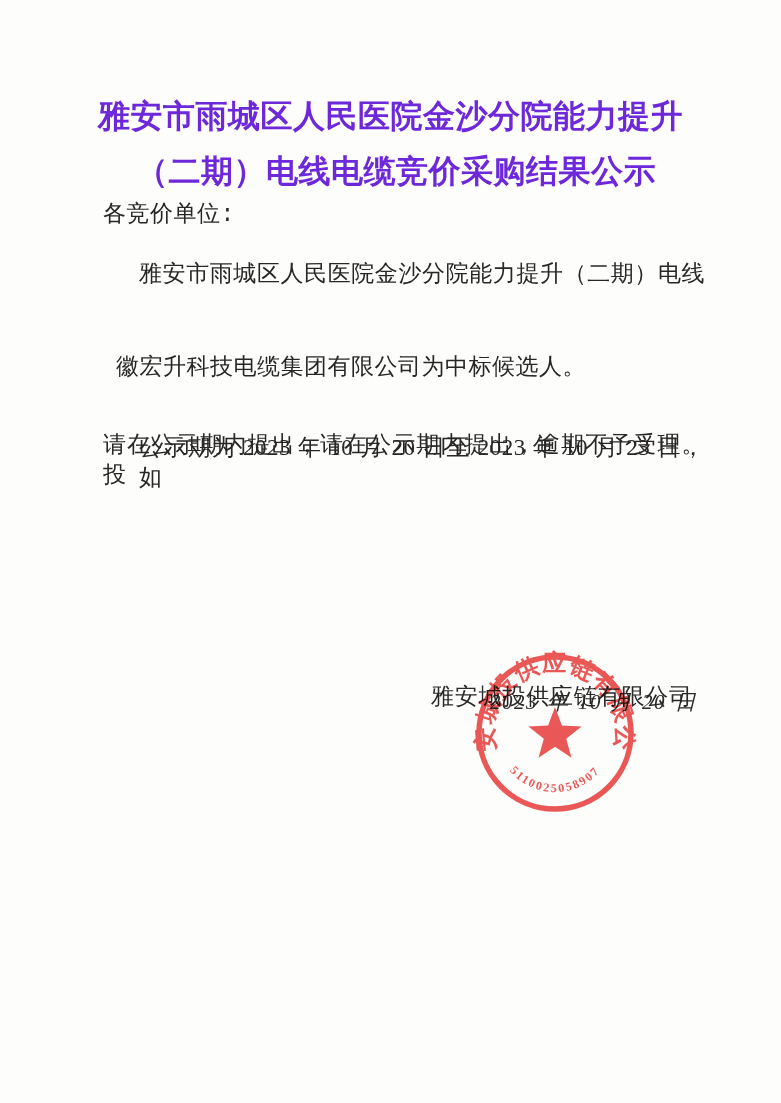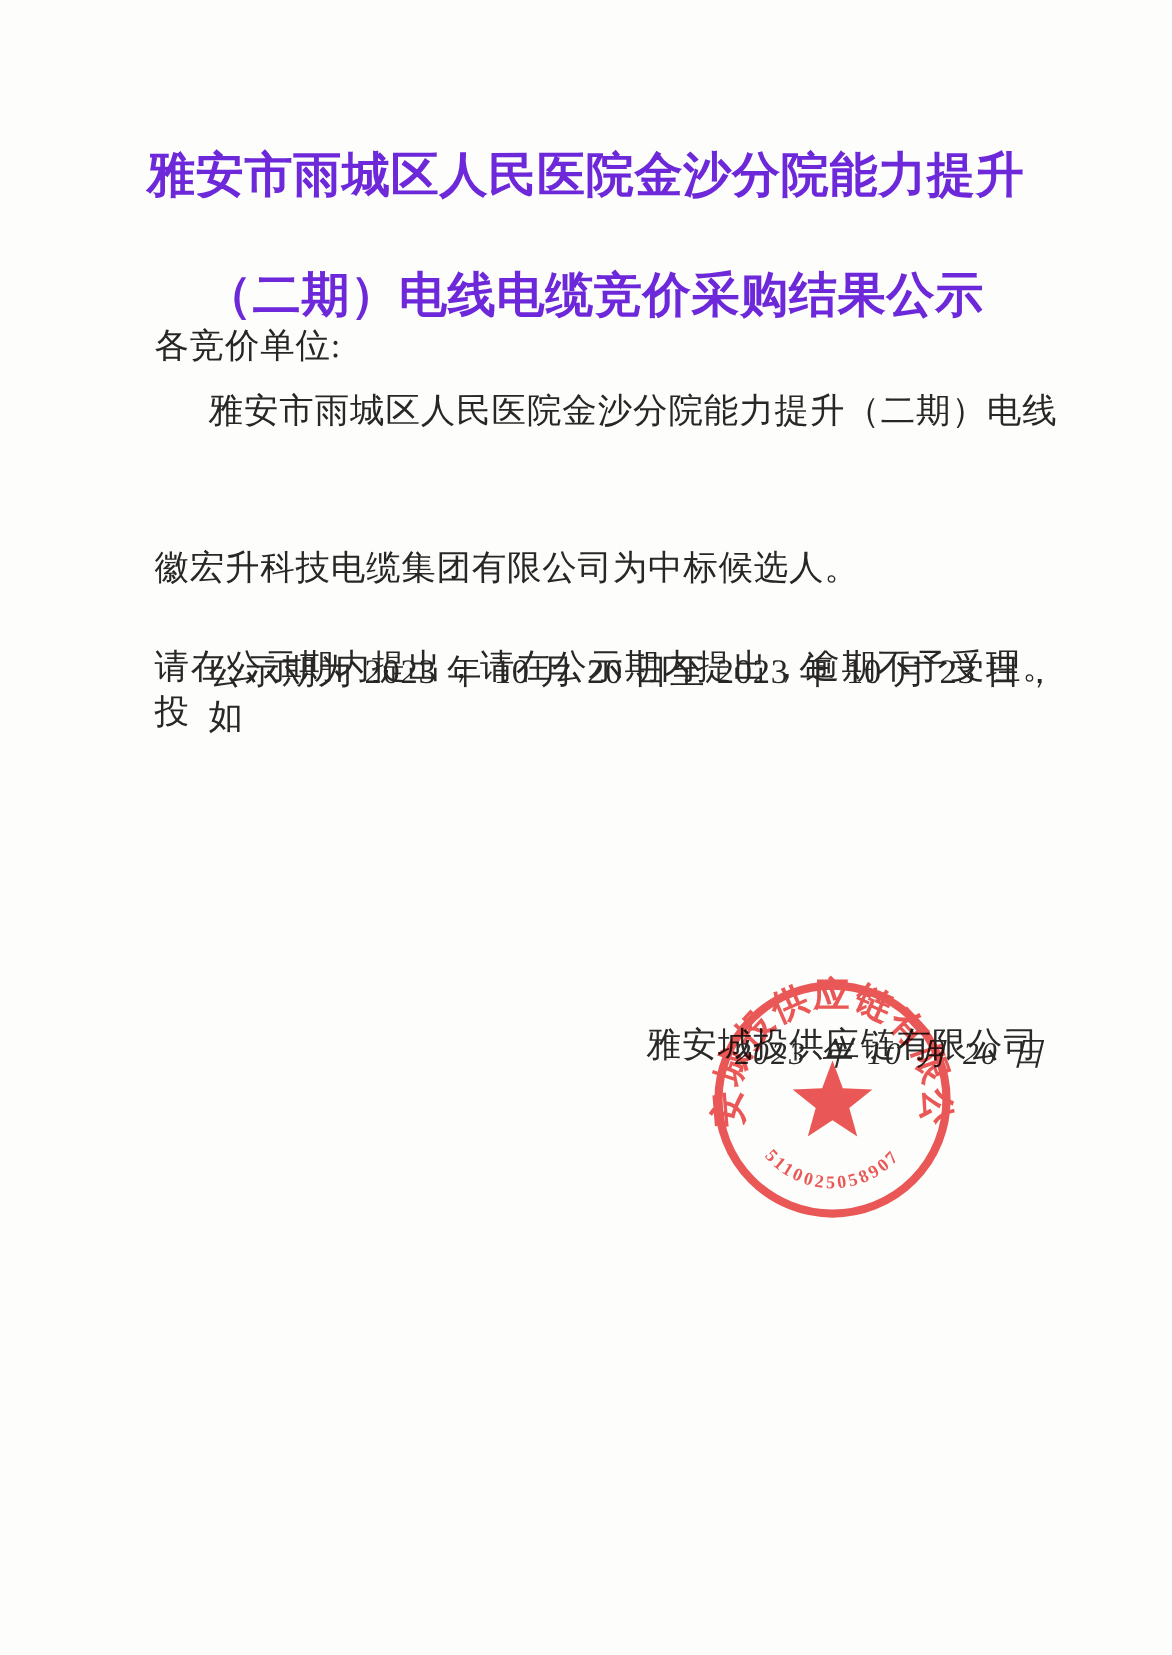--- a/index.html
+++ b/index.html
@@ -23,43 +23,43 @@
     left: 0;
     width: 100%;
     text-align: center;
     font-size: 32px;
     font-weight: bold;
     color: #6d28d9;
     letter-spacing: 0.5px;
     line-height: 40px;
   }
   .doc-title.line1 { top: 96px; }
-  .doc-title.line2 { top: 176px; padding-left: 11px; }
+  .doc-title.line2 { top: 151px; padding-left: 11px; }
 
   
   .body-line {
     position: absolute;
     left: 103px;
     width: 602px;
     font-size: 23px;
     line-height: 30px;
     color: #282726;
     letter-spacing: 0.5px;
   }
   .body-line.justify {
     text-align: justify;
     text-align-last: justify;
     text-justify: inter-character;
   }
   .body-line.indent { padding-left: 36px; }
 
-  .y-sal  { top: 216px; }
+  .y-sal  { top: 200px; font-family: Liberation Mono, monospace; }
   .y-p1l1 { top: 259px; }
   .y-p1l2 { top: 302px; }
-  .y-p1l3 { top: 364px; }
+  .y-p1l3 { top: 352px; margin-left: 13px; }
   .y-p2l1 { top: 388px; margin-top: 45px; }
   .y-p2l2 { top: 430px; }
   .y-p2l3 { top: 473px; }
 
   
   .sig-company {
     position: absolute;
     top: 681px;
     left: 431px;
     font-size: 23px;

